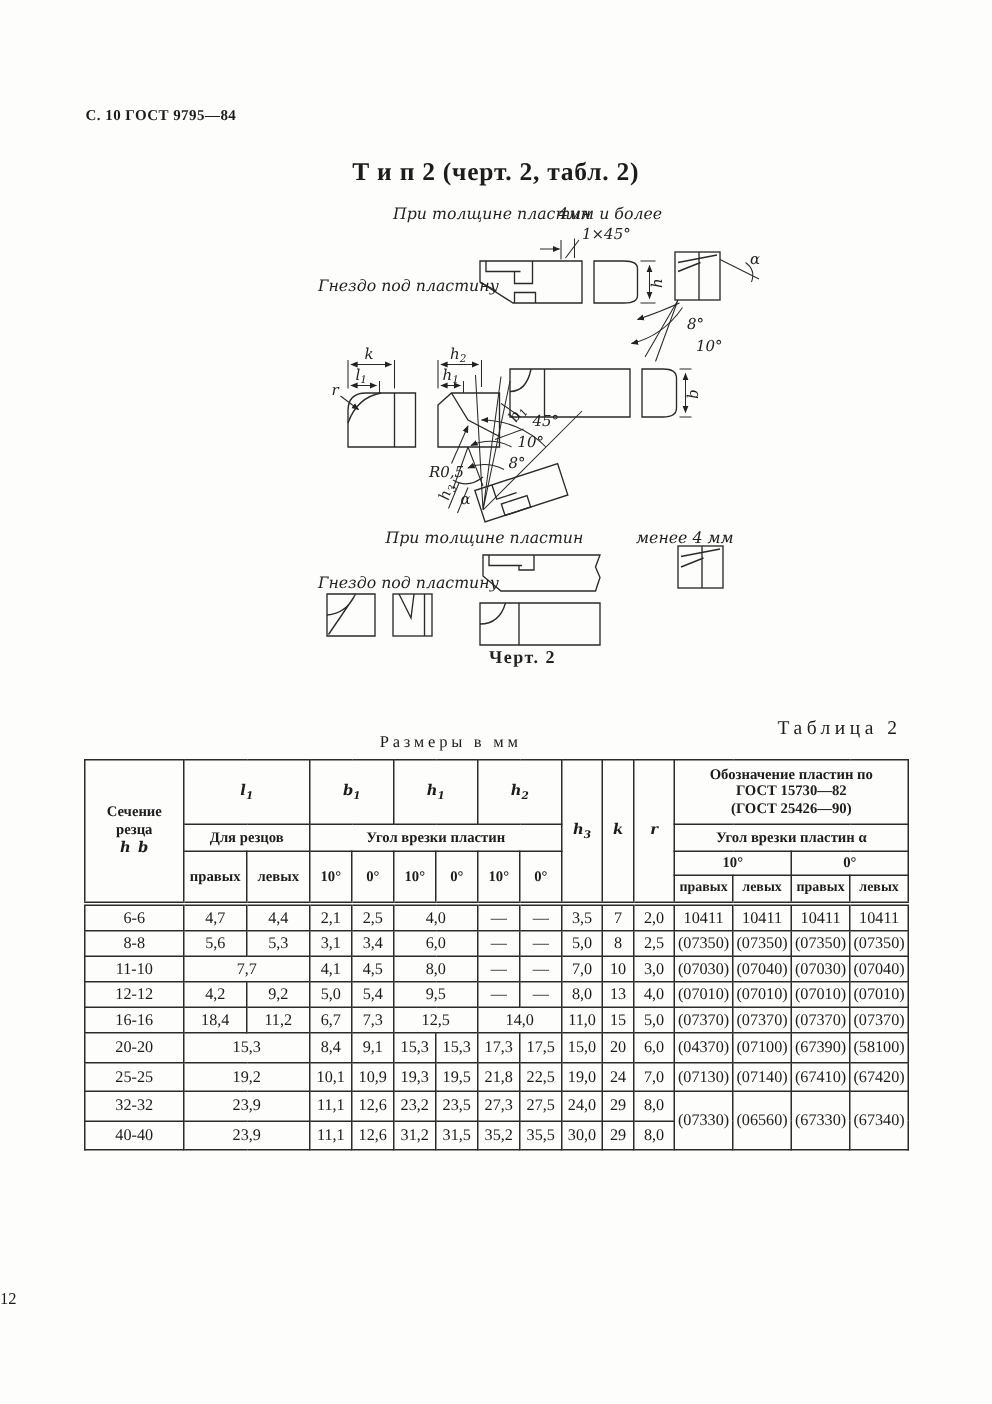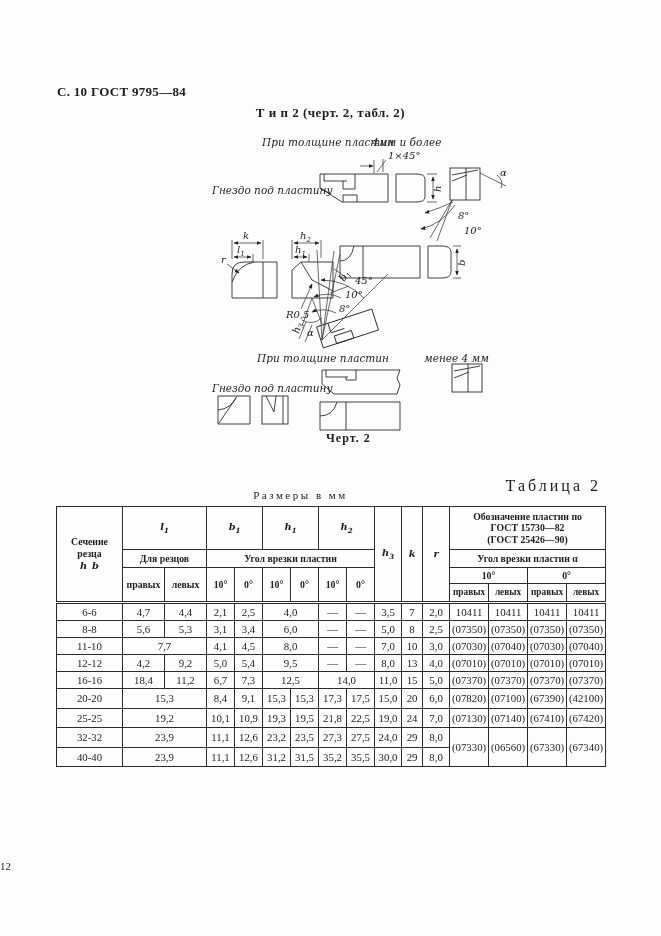--- a/index.html
+++ b/index.html
@@ -2,24 +2,24 @@
 <html><head>
 <meta charset="utf-8">
 <style>
   html,body{margin:0;padding:0;}
   body{
     width:661px;height:936px;position:relative;overflow:hidden;
     background:#fdfdfc;color:#1c1c1c;
     font-family:"Liberation Serif","DejaVu Serif",serif;
   }
   .abs{position:absolute;}
-  .page-header{left:57px;top:84px;font-size:13px;font-weight:bold;letter-spacing:.3px;}
-  .fig-title{left:0;right:0;top:105px;text-align:center;font-size:13px;font-weight:bold;letter-spacing:.5px;}
+  .page-header{left:57px;top:72px;font-size:10px;font-weight:bold;letter-spacing:.3px;}
+  .fig-title{left:0;right:0;top:105px;text-align:center;font-size:17px;font-weight:bold;letter-spacing:.5px;}
   .drawing{left:0;top:128px;}
-  .tbl-label{right:60px;top:477px;font-size:16px;letter-spacing:3px;}
+  .tbl-label{right:60px;top:477px;font-size:13px;letter-spacing:3px;}
   .units-label{left:0;right:60px;top:489px;text-align:center;font-size:11px;letter-spacing:2.5px;}
   .page-number{left:0;right:0;top:860px;text-align:left;font-size:11px;}
 
   table.dim{
     position:absolute;left:56px;top:506px;
     border-collapse:collapse;table-layout:fixed;width:549px;
     font-size:10.5px;
   }
   table.dim th,table.dim td{
     border:1px solid #2b2b2b;text-align:center;vertical-align:middle;
@@ -316,24 +316,24 @@
         <td colspan="2">15,3</td>
         <td>8,4</td>
         <td>9,1</td>
         <td>15,3</td>
         <td>15,3</td>
         <td>17,3</td>
         <td>17,5</td>
         <td>15,0</td>
         <td>20</td>
         <td>6,0</td>
-        <td>(07820)</td>
+        <td>(04370)</td>
         <td>(07100)</td>
         <td>(67390)</td>
-        <td>(42100)</td>
+        <td>(58100)</td>
       </tr>
       <tr>
         <td>25-25</td>
         <td colspan="2">19,2</td>
         <td>10,1</td>
         <td>10,9</td>
         <td>19,3</td>
         <td>19,5</td>
         <td>21,8</td>
         <td>22,5</td>

